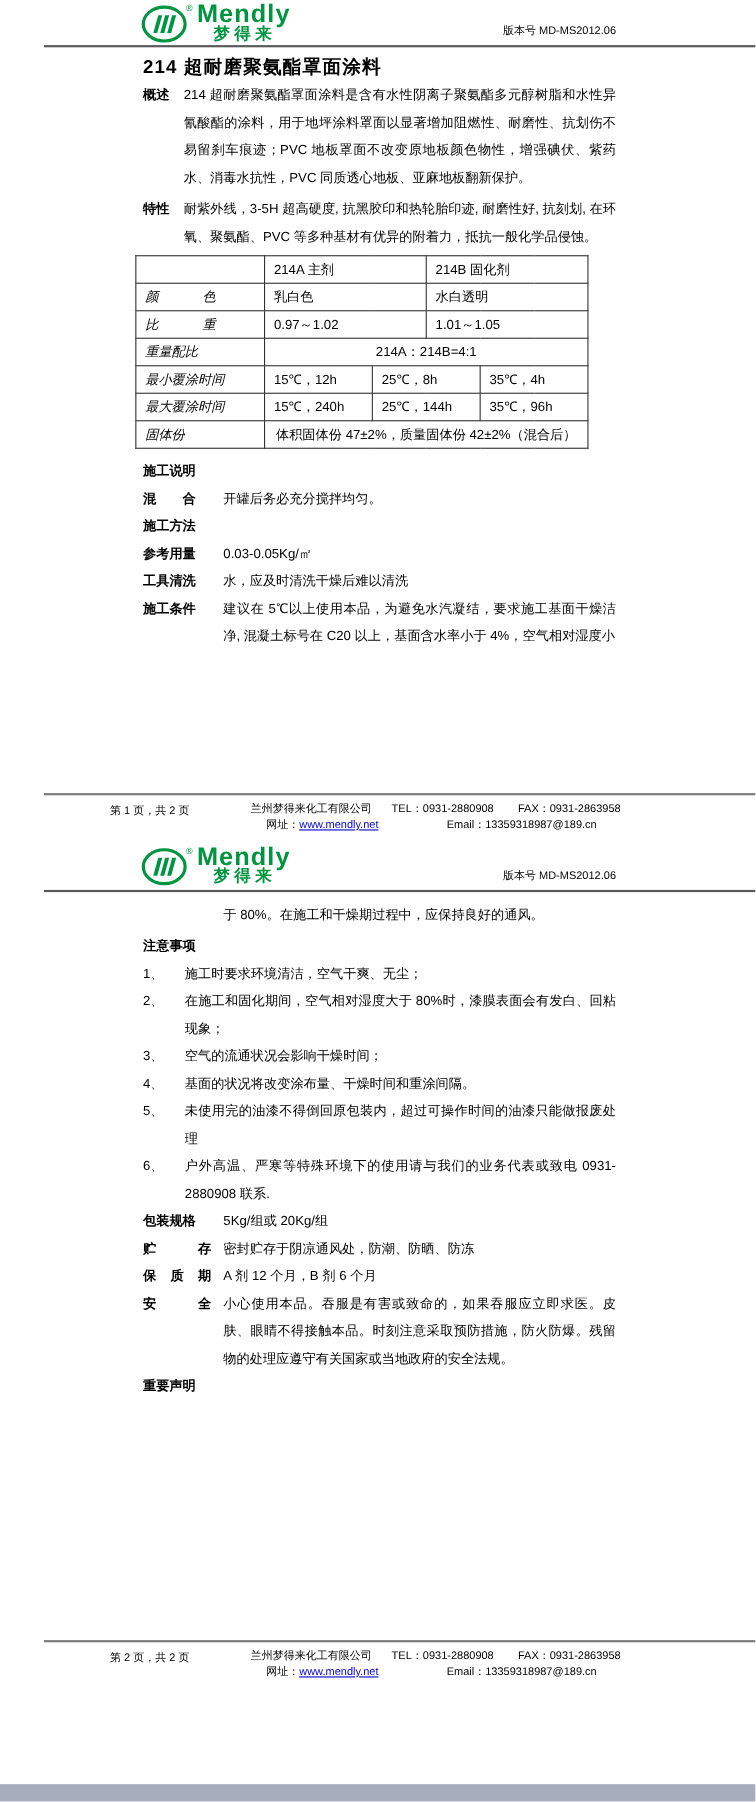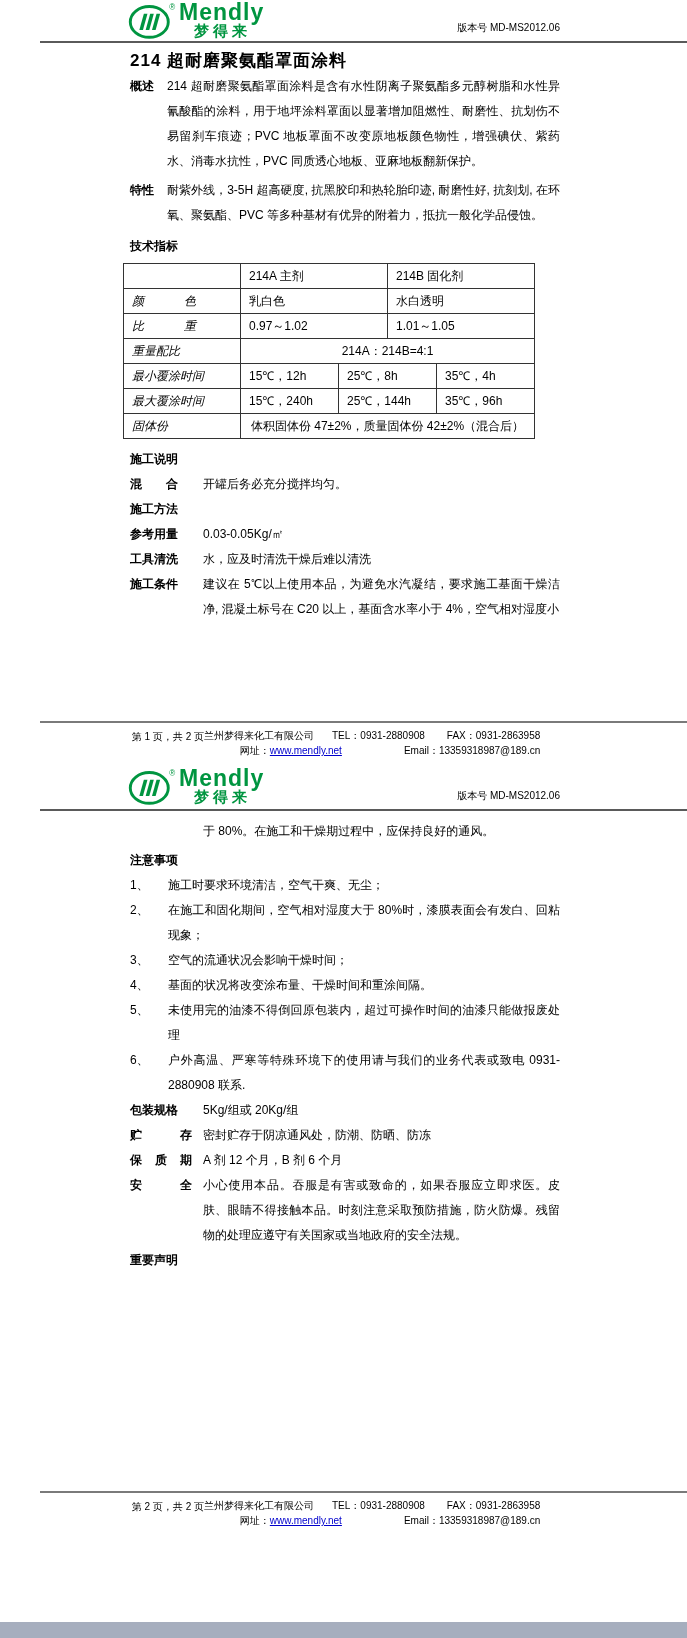--- a/index.html
+++ b/index.html
@@ -40,21 +40,21 @@
   .sub-text{flex:1;font-size:12px;line-height:25px;text-align:justify;}
   
   .notice-row{display:flex;margin-left:130px;width:430px;}
   .notice-num{width:38px;font-size:12px;line-height:25px;flex-shrink:0;}
   .notice-text{flex:1;font-size:12px;line-height:25px;text-align:justify;}
   
   .footer{position:absolute;left:0;right:0;}
   .footer1{top:721px;}
   .footer2{top:1491px;}
   .footer .hrule{background:#7a7a7a;margin-bottom:5px;}
-  .footer-content{display:flex;margin-left:76px;font-size:10px;text-align:right;}
+  .footer-content{display:flex;margin-left:100px;font-size:10px;}
   .page-info{width:128px;padding-top:2px;flex-shrink:0;}
   .footer-mid{line-height:15px;}
   .f-company{margin-right:18px;}
   .f-tel{margin-right:22px;}
   .f-line2{margin-left:14px;}
   .f-site{color:#0000cc;text-decoration:underline;}
   .f-email{margin-left:62px;}
   
   .bottom-bar{position:absolute;left:0;right:0;bottom:0;height:16px;background:#a6aebe;}
 </style>
@@ -88,21 +88,20 @@
     <div class="para-row">
       <div class="para-label">概述</div>
       <div class="para-text">214 超耐磨聚氨酯罩面涂料是含有水性阴离子聚氨酯多元醇树脂和水性异氰酸酯的涂料，用于地坪涂料罩面以显著增加阻燃性、耐磨性、抗划伤不易留刹车痕迹；PVC 地板罩面不改变原地板颜色物性，增强碘伏、紫药水、消毒水抗性，PVC 同质透心地板、亚麻地板翻新保护。</div>
     </div>
 
     <div class="para-row" style="margin-top:4px">
       <div class="para-label">特性</div>
       <div class="para-text">耐紫外线，3-5H 超高硬度, 抗黑胶印和热轮胎印迹, 耐磨性好, 抗刻划, 在环氧、聚氨酯、PVC 等多种基材有优异的附着力，抵抗一般化学品侵蚀。</div>
     </div>
 
-    <div class="section-heading">技术指标</div>
 
     <table class="specs">
       <tbody>
           <tr>
         <td class="lbl"></td>
         <td colspan="3">214A 主剂</td>
         <td colspan="3">214B 固化剂</td>
       </tr>
       <tr>
         <td class="lbl"><span class="spread">颜色</span></td>

